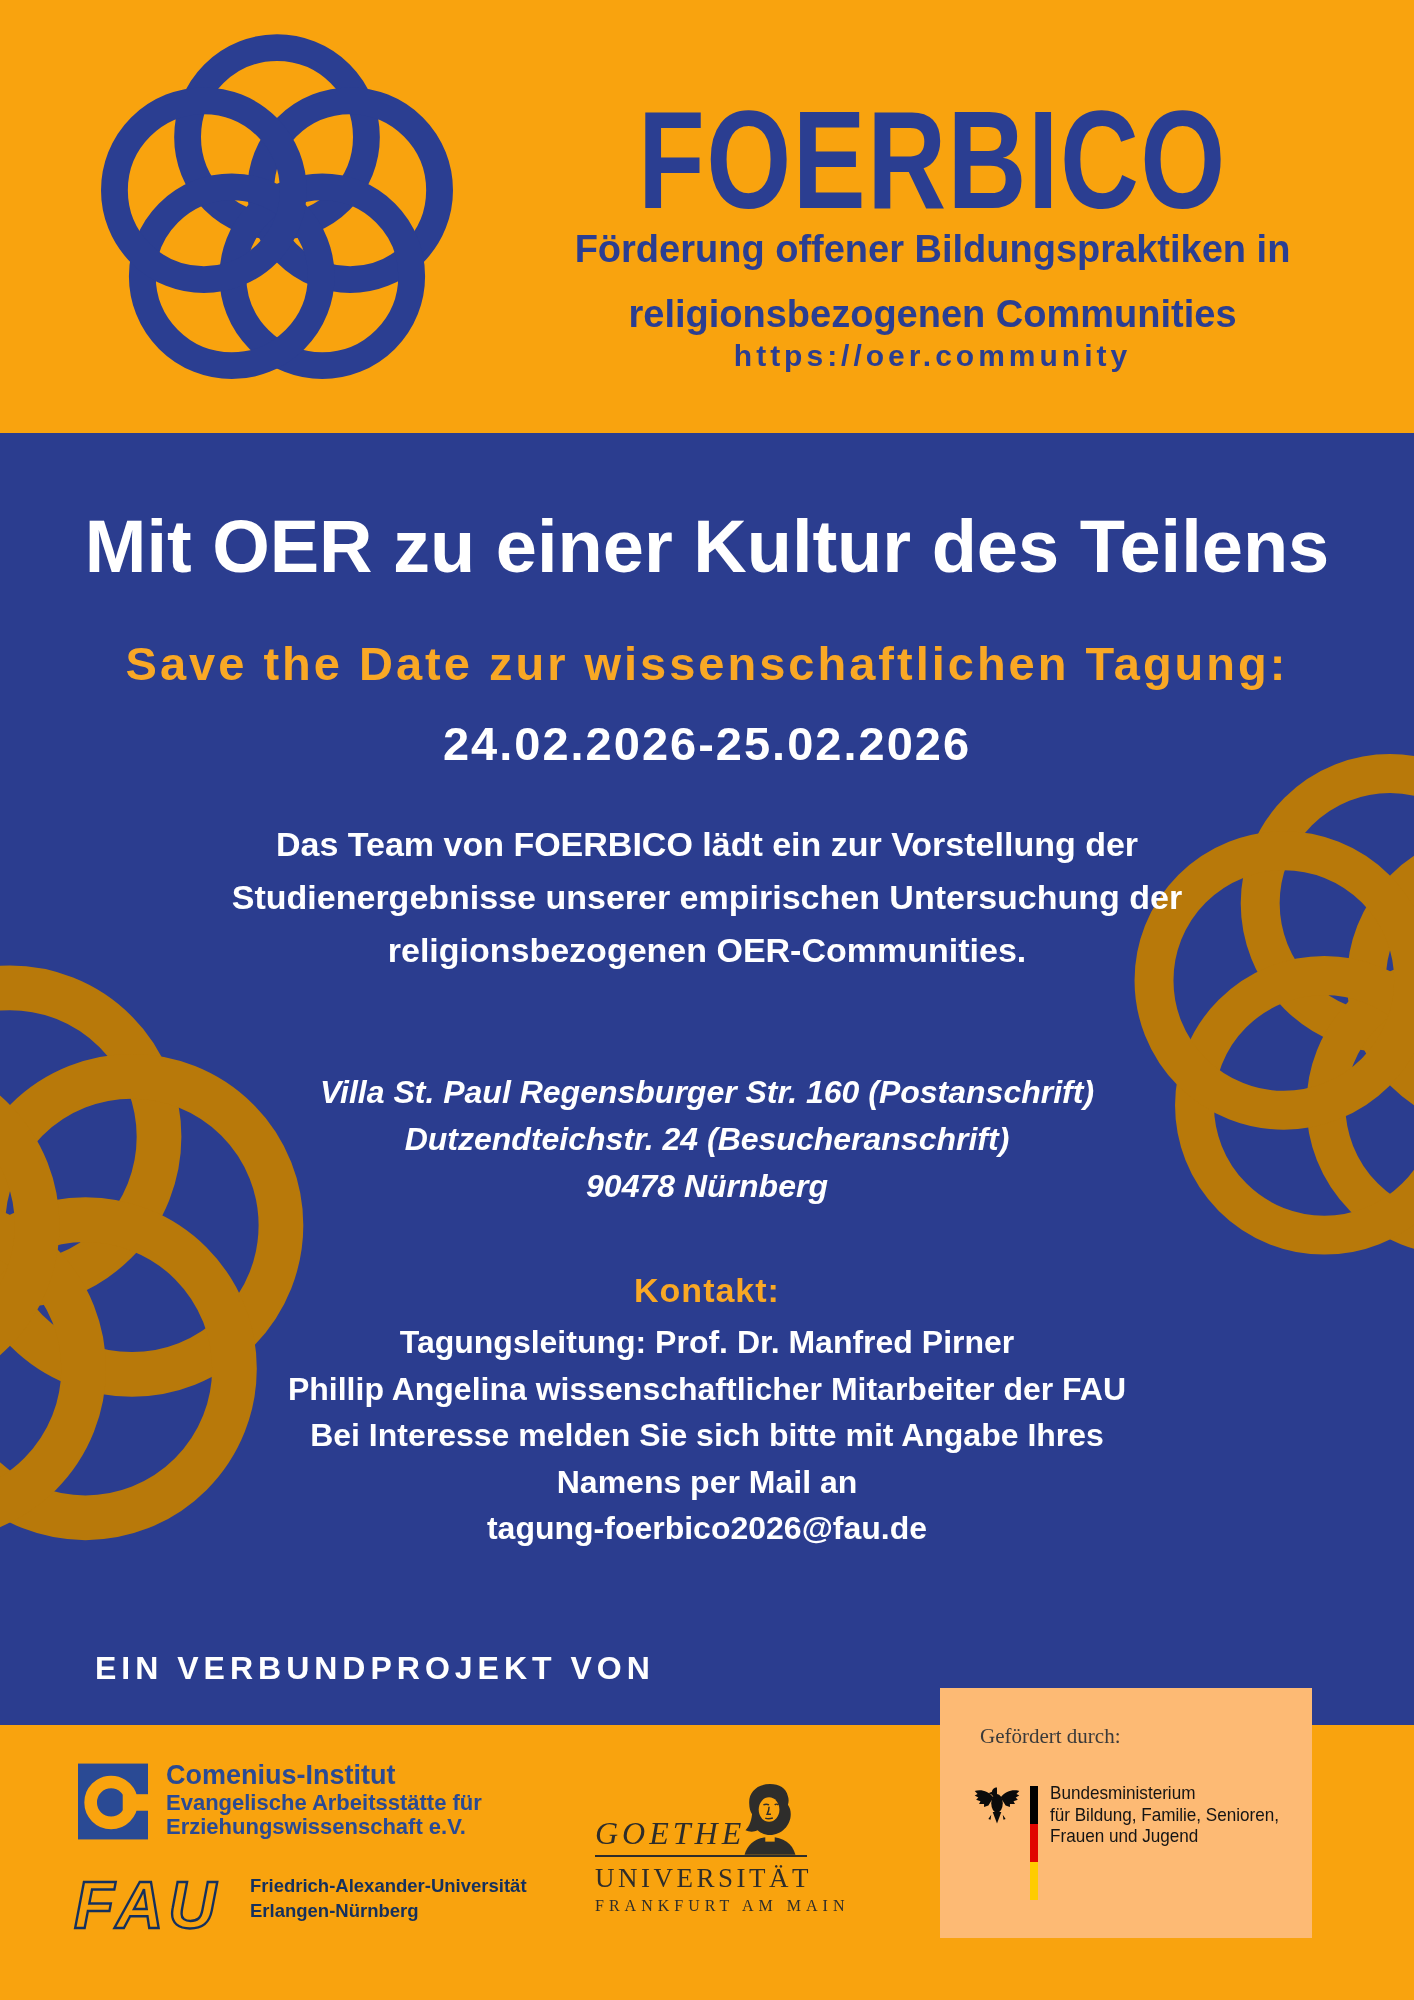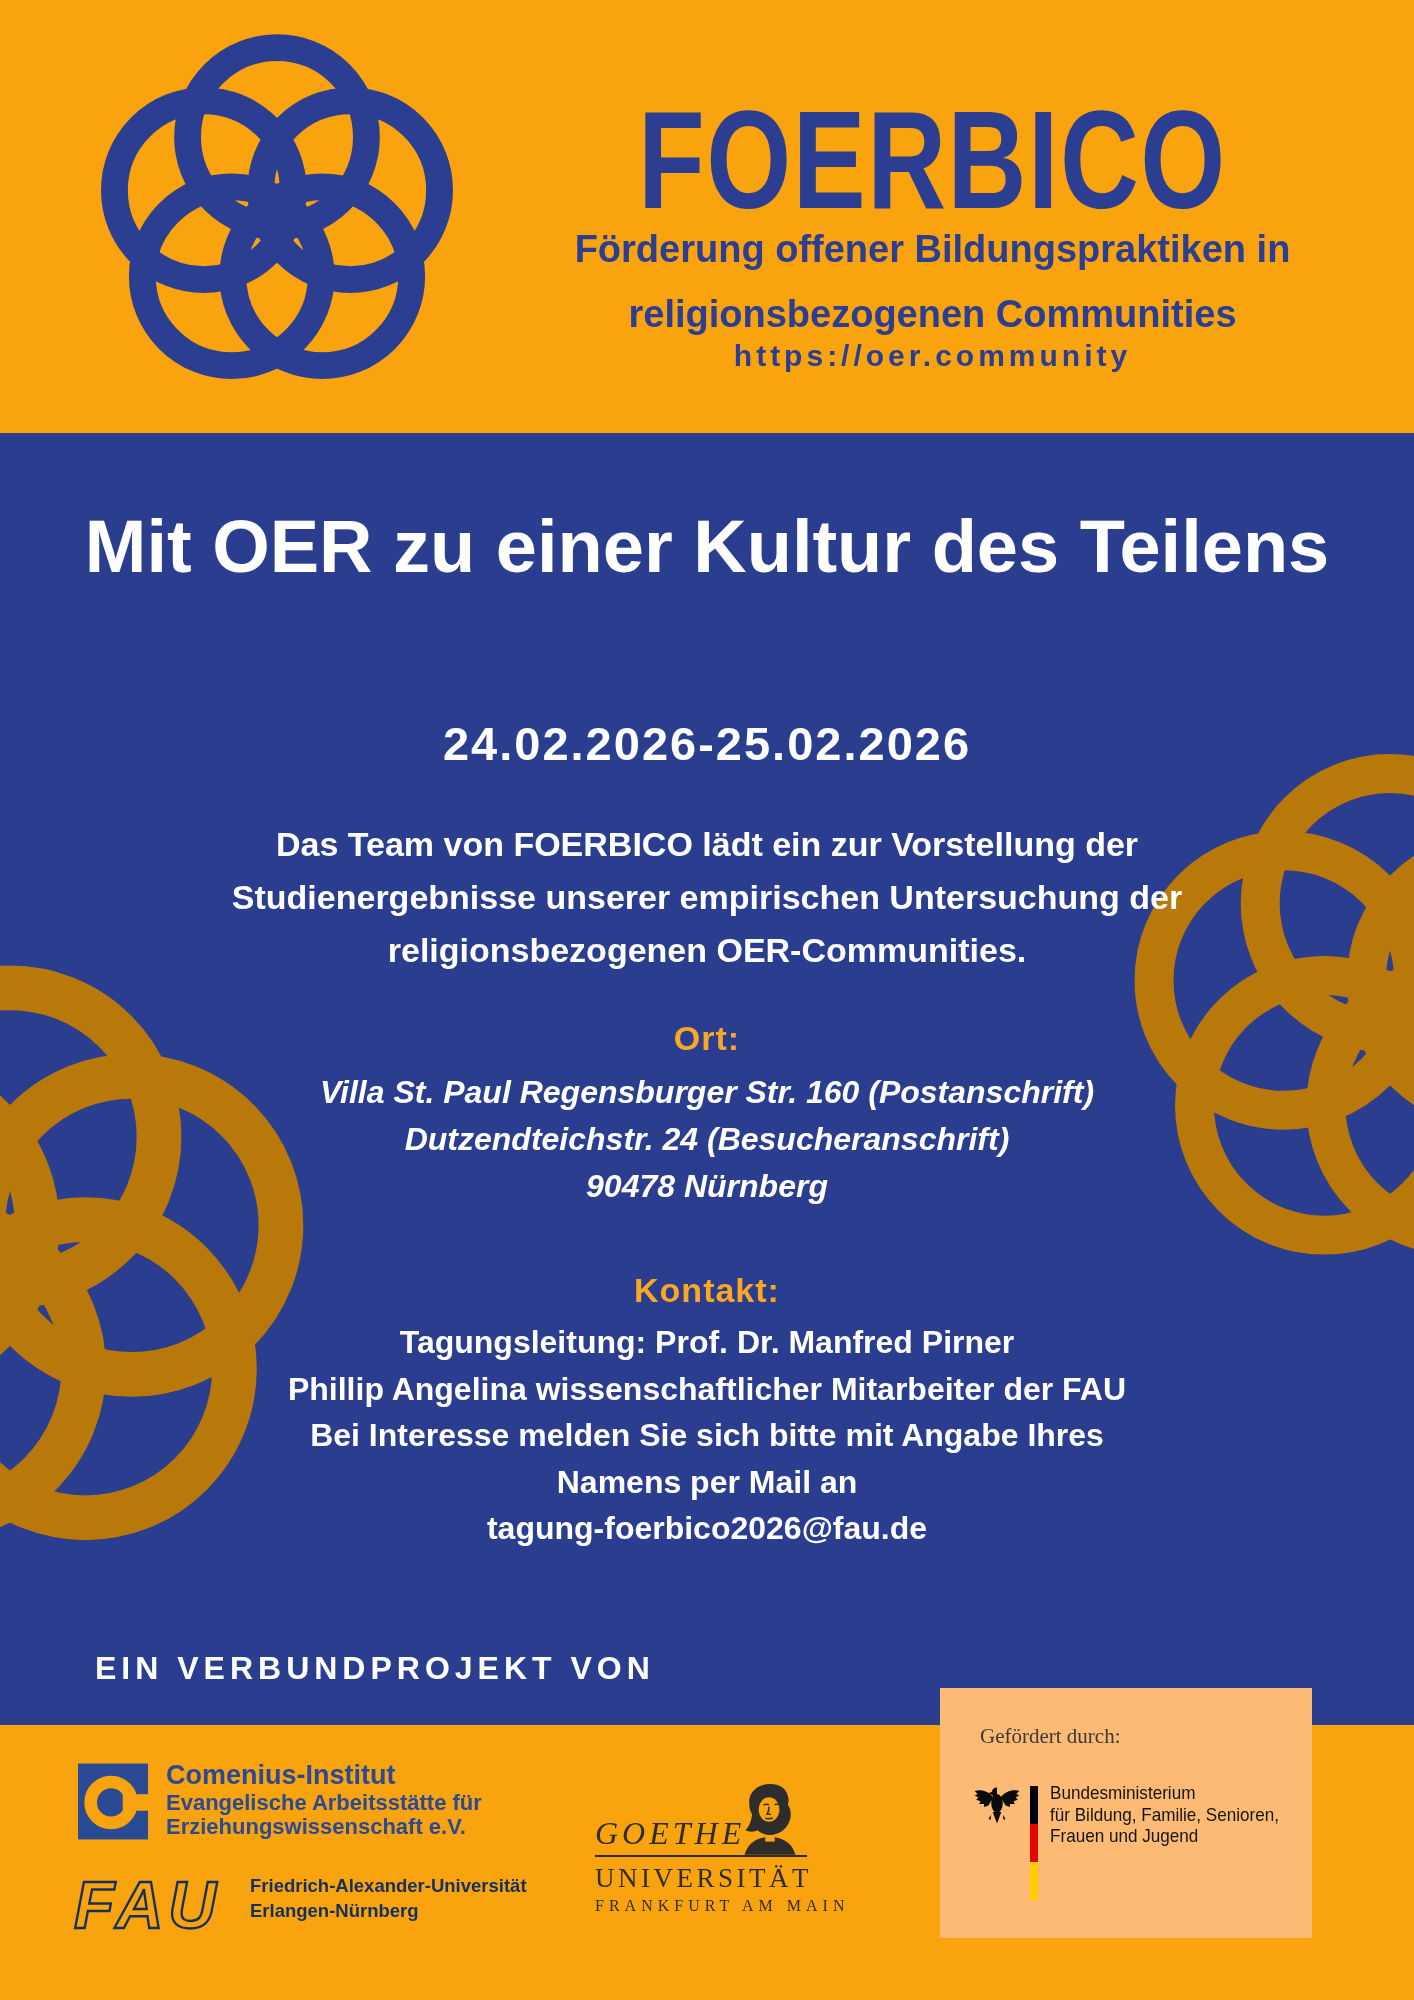--- a/index.html
+++ b/index.html
@@ -91,29 +91,29 @@
 
   <section class="main">
     <svg class="motif motif-left" viewBox="-4 -4 208 208">
         <use href="#flower"></use>
       </svg>
     <svg class="motif motif-right" viewBox="-4 -4 208 208">
         <use href="#flower"></use>
       </svg>
 
     <div class="center heading">Mit OER zu einer Kultur des Teilens</div>
+    <div class="center save-date">Save the Date zur wissenschaftlichen Tagung:</div>
     <div class="center date-range">24.02.2026-25.02.2026</div>
 
     <div class="center intro">
       <div>Das Team von FOERBICO lädt ein zur Vorstellung der</div>
       <div>Studienergebnisse unserer empirischen Untersuchung der</div>
       <div>religionsbezogenen OER-Communities.</div>
     </div>
 
-    <div class="center sec-label ort-label">Ort:</div>
     <div class="center ort-lines">
       <div>Villa St. Paul Regensburger Str. 160 (Postanschrift)</div>
       <div>Dutzendteichstr. 24 (Besucheranschrift)</div>
       <div>90478 Nürnberg</div>
     </div>
 
     <div class="center sec-label kontakt-label">Kontakt:</div>
     <div class="center kontakt-lines">
       <div>Tagungsleitung: Prof. Dr. Manfred Pirner</div>
       <div>Phillip Angelina wissenschaftlicher Mitarbeiter der FAU</div>

